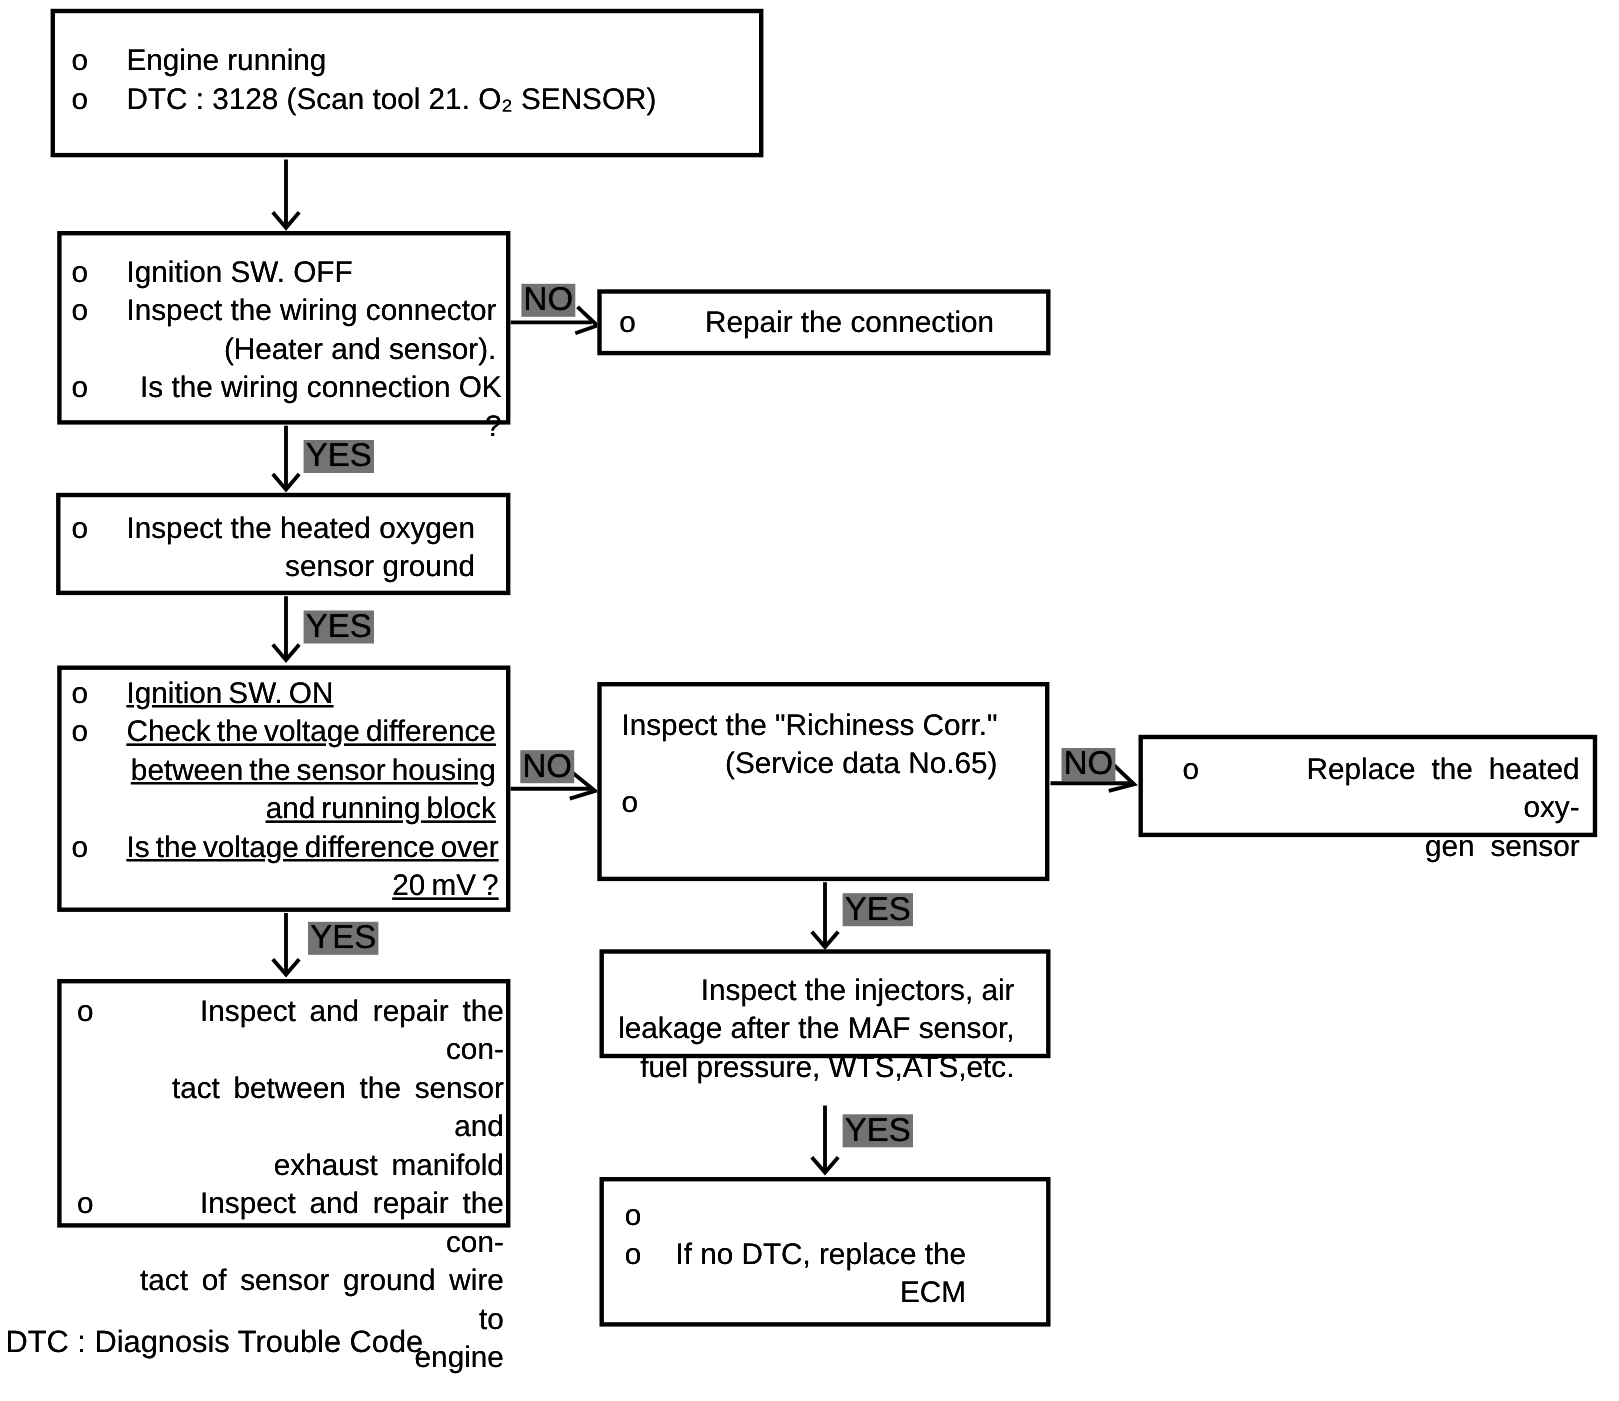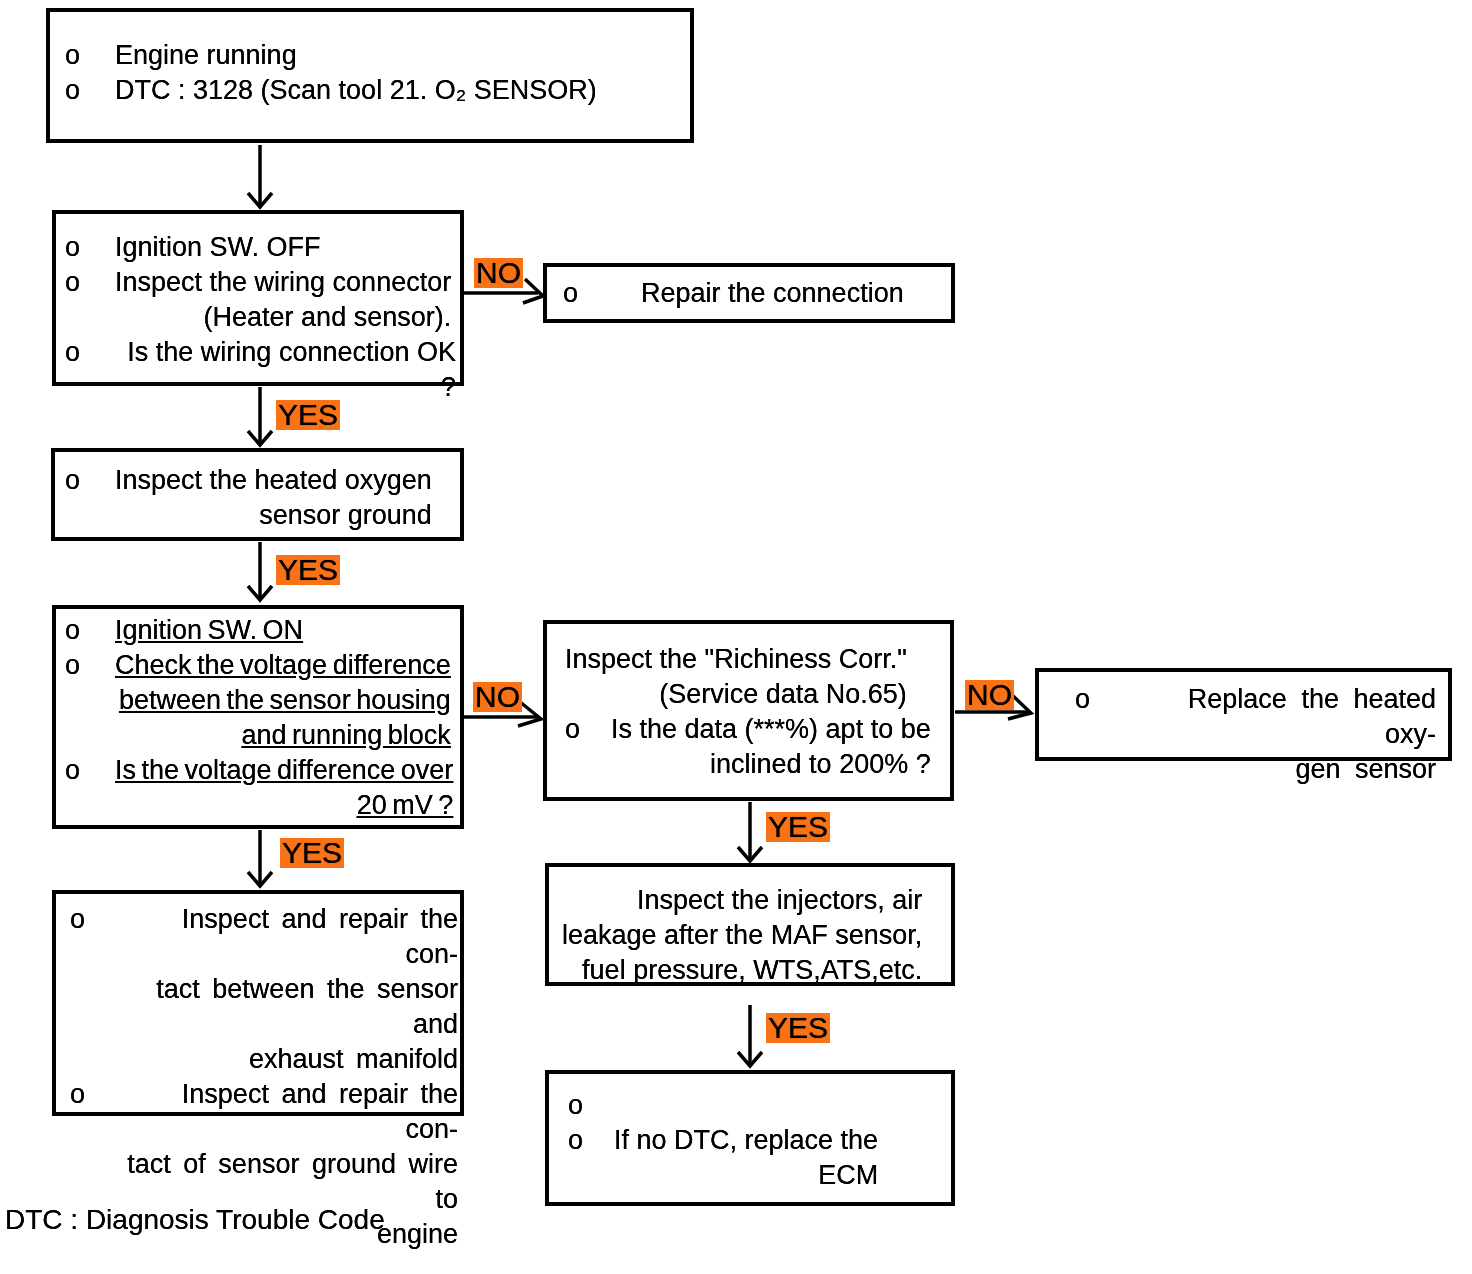--- a/index.html
+++ b/index.html
@@ -13,21 +13,21 @@
     position:absolute;z-index:2;box-sizing:border-box;
     border:4px solid #000;background:#fff;
     font-size:27px;line-height:35px;
     text-shadow:0 0 0.6px #000;
   }
   .row{display:flex;align-items:flex-start;}
   .bullet{flex:0 0 50px;}
   .txt{white-space:pre-line;text-align:right;}
   .lbl{
     position:absolute;z-index:3;font-size:30px;line-height:30px;
-    text-shadow:0 0 0.7px #000;background:#f97316;padding:0 2px;
+    text-shadow:0 0 0.7px #000;background:#737373;padding:0 2px;
   }
   .legend{
     position:absolute;z-index:2;font-size:28px;line-height:36px;
     text-shadow:0 0 0.6px #000;
   }
   
   #b-start   {left:46px;  top:8px;    width:648px; height:135px; padding:26px 10px 0 15px;}
   #b-wiring  {left:52px;  top:210px;  width:412px; height:176px; padding:16px 4px 0 9px;}
   #b-repair  {left:543px; top:263px;  width:412px; height:60px;  padding:9px 6px 0 16px;}
   #b-repair .bullet{flex:0 0 78px;}
@@ -35,21 +35,21 @@
   #b-voltage {left:52px;  top:605px;  width:412px; height:224px; padding:4px 2px 0 9px;}
   #b-voltage .txt{word-spacing:-2px;text-decoration:underline;}
   #b-rich    {left:543px; top:620px;  width:411px; height:181px; padding:18px 6px 0 18px;}
   #b-rich .bullet{flex:0 0 46px;}
   #b-replace {left:1035px;top:668px;  width:417px; height:93px;  padding:10px 12px 0 36px;}
   #b-replace .bullet{flex:0 0 60px;}
   #b-replace .txt{word-spacing:7px;}
   #b-contact {left:52px;  top:890px;  width:412px; height:226px; padding:8px 2px 0 14px;}
   #b-contact .bullet{flex:0 0 48px;}
   #b-contact .txt{word-spacing:5px;}
-  #b-inject  {left:545px; top:863px;  width:410px; height:123px; padding:16px 21px 0 13px;}
+  #b-inject  {left:545px; top:863px;  width:410px; height:99px; padding:16px 21px 0 13px;}
   #b-ecm     {left:545px; top:1070px; width:410px; height:136px; padding:14px 6px 0 19px;}
   #b-ecm .bullet{flex:0 0 46px;}
   #legend{left:5px;top:1202px;text-align:center;}
 </style>
 </head>
 <body>
 
 <div class="stage">
 
   <svg class="wires" width="1472" height="1274" viewBox="0 0 1472 1274" fill="none" stroke="#000" stroke-width="3.5">
@@ -160,22 +160,20 @@
     </div>
   </div>
 
   <div class="box" id="b-rich">
     <div class="row">
       <span class="txt">Inspect the "Richiness Corr."
 (Service data No.65)</span>
     </div>
     <div class="row">
       <span class="bullet">o</span>
-      <span class="txt">Is the data (***%) apt to be
-inclined to 200% ?</span>
     </div>
   </div>
 
   <div class="box" id="b-replace">
     <div class="row">
       <span class="bullet">o</span>
       <span class="txt">Replace the heated oxy-
 gen sensor</span>
     </div>
   </div>

